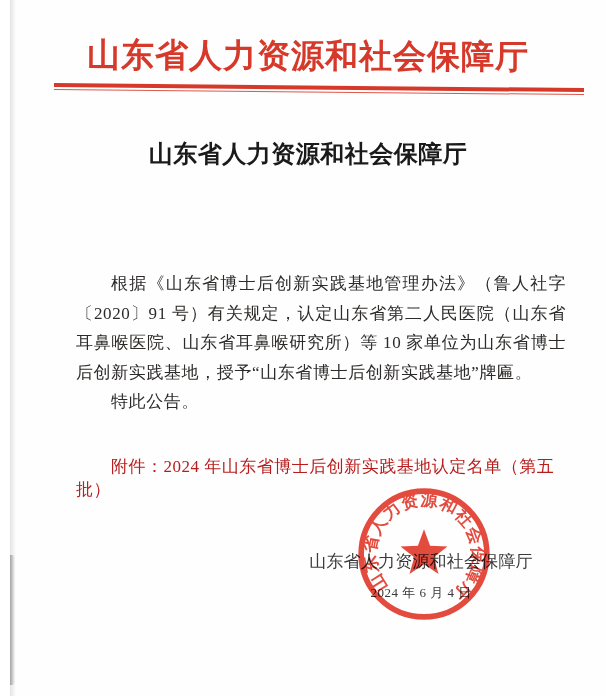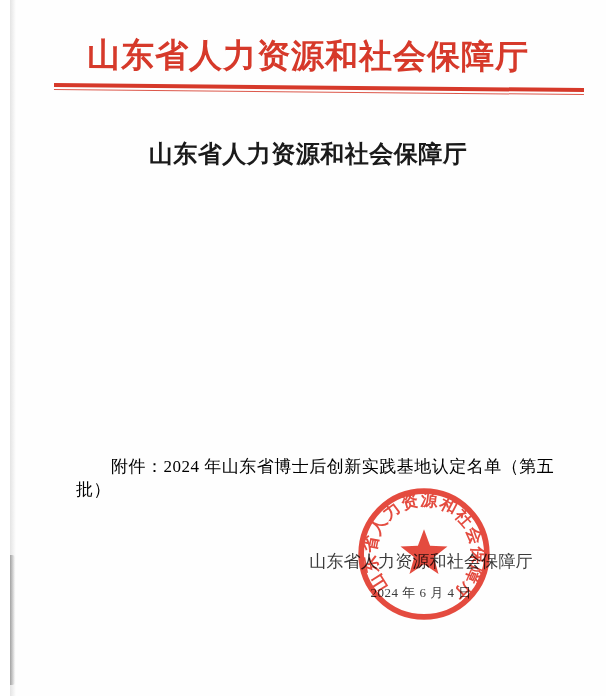--- a/index.html
+++ b/index.html
@@ -94,21 +94,21 @@
     margin: 0;
     text-indent: 35px;
   }
   .attachment-line {
     position: absolute;
     top: 455px;
     left: 66px;
     width: 510px;
     font-size: 17px;
     letter-spacing: 0.5px;
-    color: #000000;
+    color: #b91c1c;
     text-indent: 35px;
   }
 
   
   .signature-block {
     position: absolute;
     left: 298px;
     top: 551px;
     width: 226px;
     text-align: center;
@@ -156,20 +156,24 @@
   <div class="letterhead-org">山东省人力资源和社会保障厅</div>
   <div class="letterhead-rule">
     <div class="rule-main"></div>
     <div class="rule-thin"></div>
   </div>
 
   <div class="doc-title">
     <div>山东省人力资源和社会保障厅</div>
   </div>
 
+  <div class="doc-body">
+    <p>根据《山东省博士后创新实践基地管理办法》（鲁人社字〔2020〕91 号）有关规定，认定山东省第二人民医院（山东省耳鼻喉医院、山东省耳鼻喉研究所）等 10 家单位为山东省博士后创新实践基地，授予“山东省博士后创新实践基地”牌匾。</p>
+    <p>特此公告。</p>
+  </div>
 
   <div class="attachment-line">附件：2024 年山东省博士后创新实践基地认定名单（第五批）</div>
 
   <div class="signature-block">
     <div class="signature-org">山东省人力资源和社会保障厅</div>
     <div class="signature-date">2024 年 6 月 4 日</div>
   </div>
 
   <div class="seal">
     <svg viewBox="0 0 132 132" xmlns="http://www.w3.org/2000/svg">

